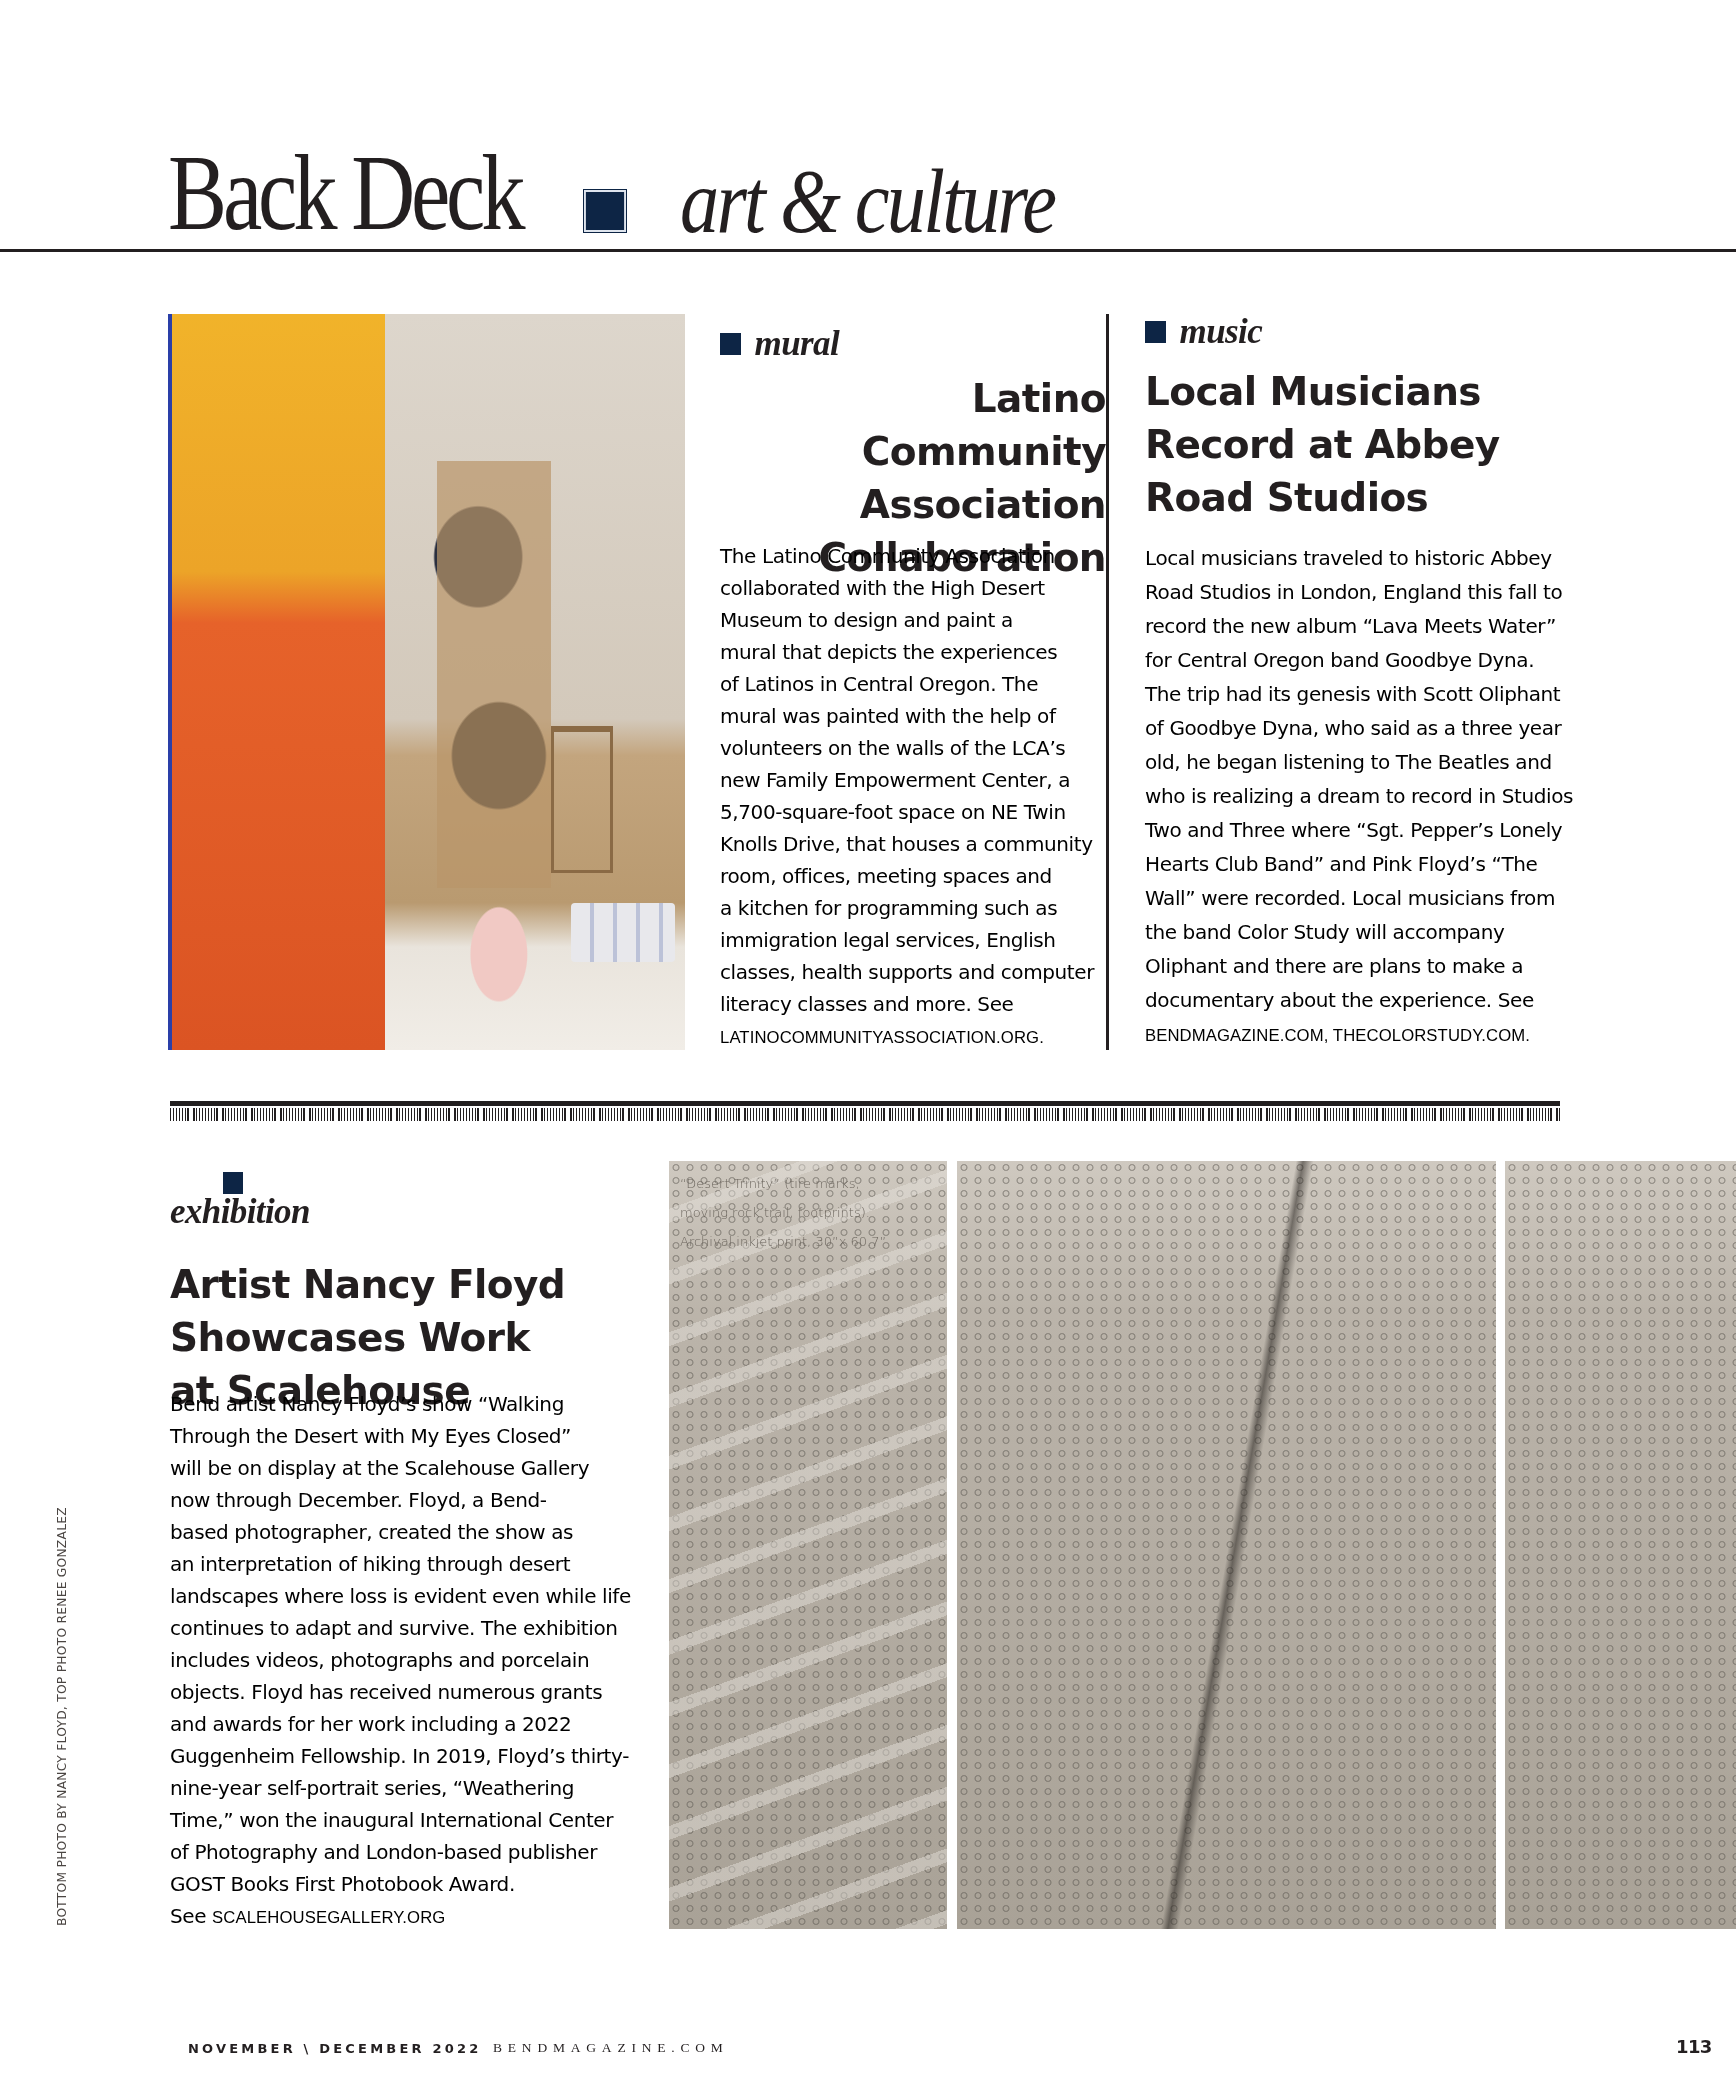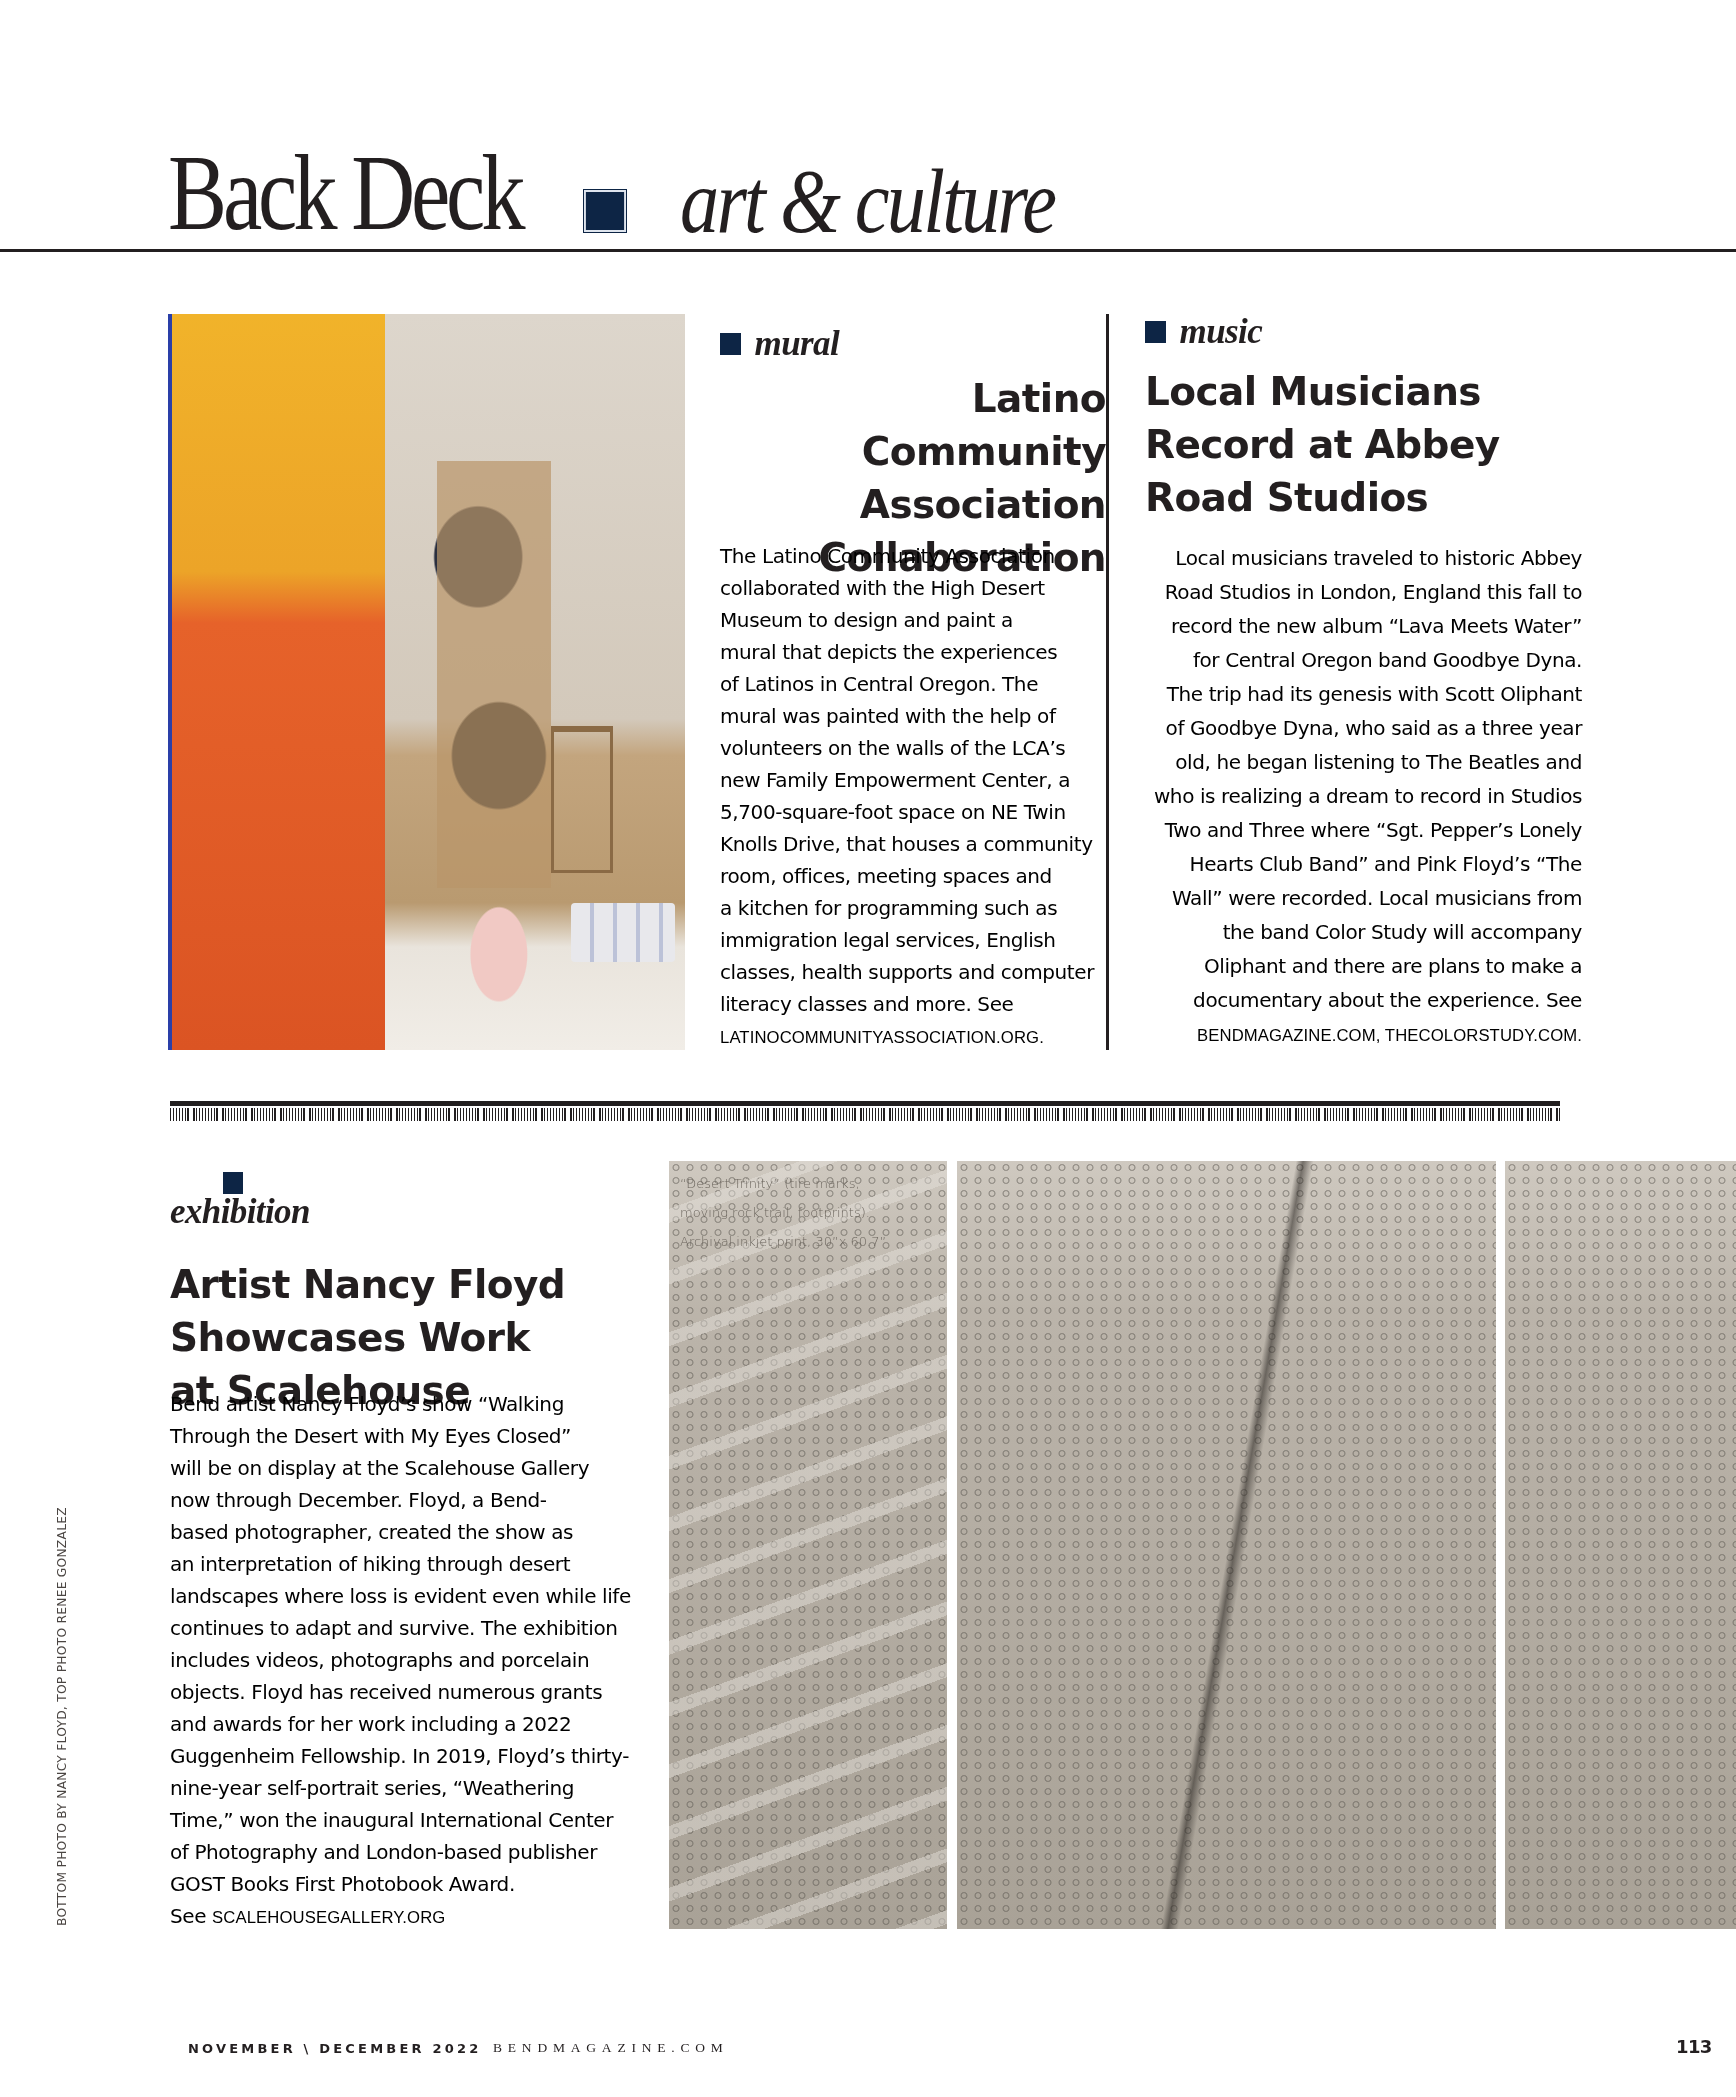--- a/index.html
+++ b/index.html
@@ -109,21 +109,21 @@
 
 <div class="col-divider"></div>
 
 <div class="kicker" style="left:1145px; top:314px;">
   <span class="kbox"></span>
   <span class="klabel">music</span>
 </div>
 <div class="headline" style="left:1145px; top:365px; width:450px;">Local Musicians
 Record at Abbey
 Road Studios</div>
-<div class="body" style="left:1145px; top:541px; width:437px; line-height:34px;text-align:right;"><span>Local musicians traveled to historic Abbey
+<div class="body" style="left:1145px; top:541px; width:437px; line-height:34px;"><span>Local musicians traveled to historic Abbey
 Road Studios in London, England this fall to
 record the new album “Lava Meets Water”
 for Central Oregon band Goodbye Dyna.
 The trip had its genesis with Scott Oliphant
 of Goodbye Dyna, who said as a three year
 old, he began listening to The Beatles and
 who is realizing a dream to record in Studios
 Two and Three where “Sgt. Pepper’s Lonely
 Hearts Club Band” and  Pink Floyd’s “The
 Wall” were recorded. Local musicians from

